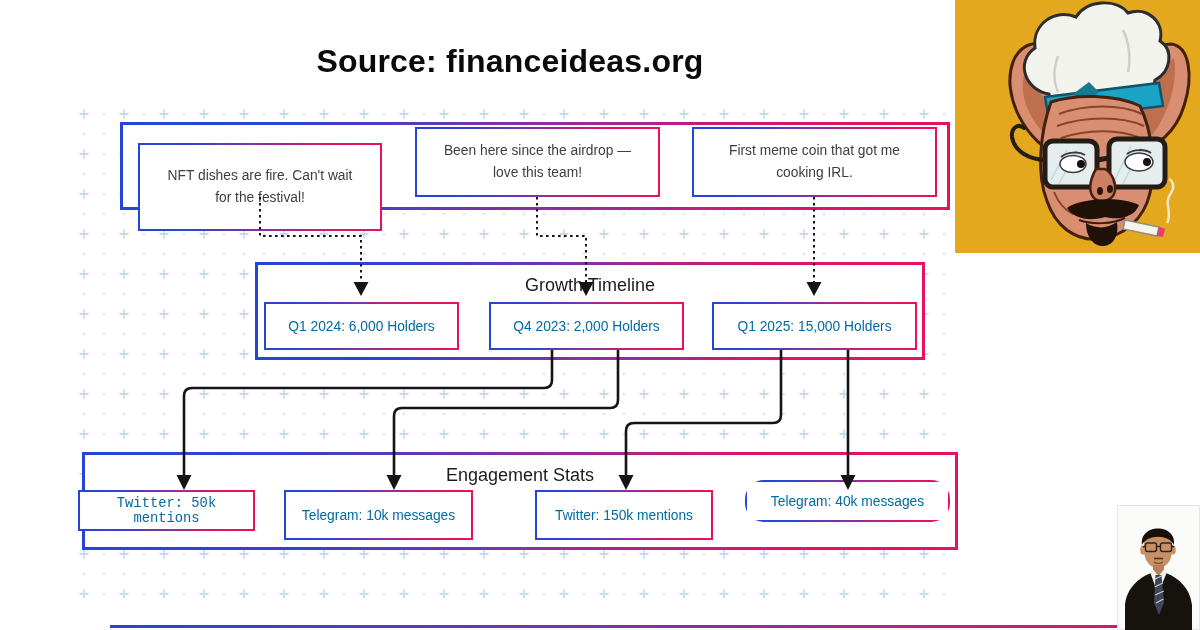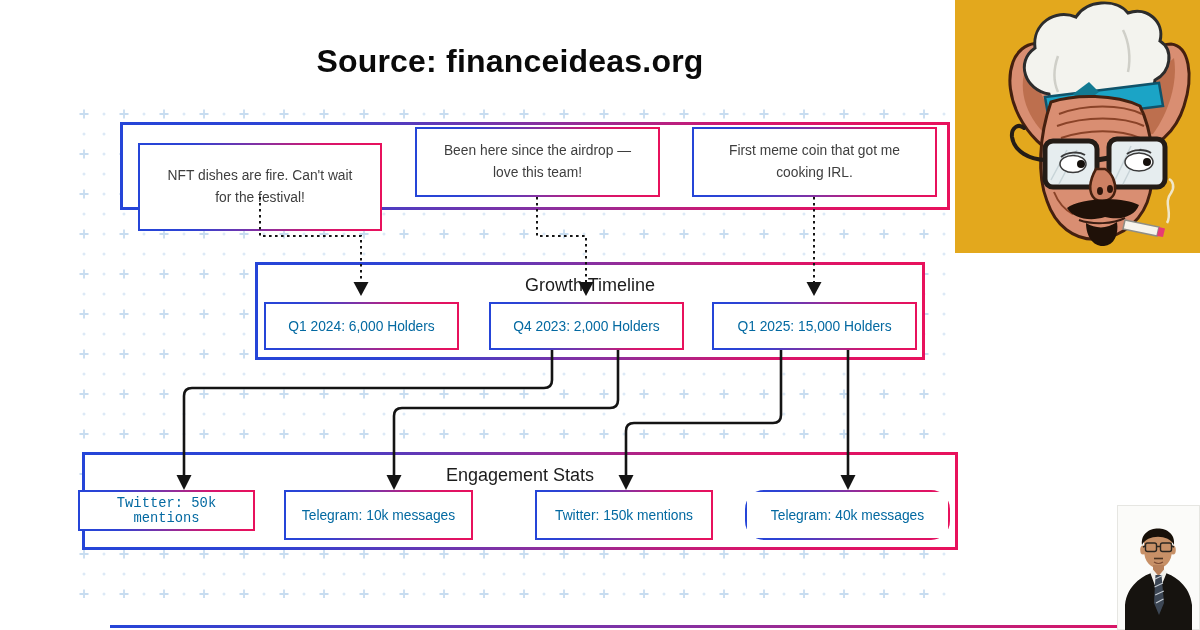--- a/index.html
+++ b/index.html
@@ -112,21 +112,21 @@
   <div class="gwrap thin" style="left:284px; top:490px; width:189px; height:50px;">
     <div class="ginner">
         <div class="nodelabel">Telegram: 10k messages</div>
       </div>
   </div>
   <div class="gwrap thin" style="left:535px; top:490px; width:178px; height:50px;">
     <div class="ginner">
         <div class="nodelabel">Twitter: 150k mentions</div>
       </div>
   </div>
-  <div class="gwrap thin" style="left:745px; top:490px; width:205px; height:50px;border-radius:19px;">
+  <div class="gwrap thin" style="left:745px; top:480px; width:205px; height:42px;border-radius:19px;">
     <div class="ginner">
         <div class="nodelabel">Telegram: 40k messages</div>
       </div>
   </div>
 
   <svg class="abs overlay" style="left:0; top:0;" width="1200" height="630" viewBox="0 0 1200 630">
     <g stroke="#141414" stroke-width="2" fill="none" stroke-dasharray="2.6 3.4">
       <path d="M260,197 V236 H361 V282"></path>
       <path d="M537,197 V236 H586 V282"></path>
       <path d="M814,197 V282"></path>

